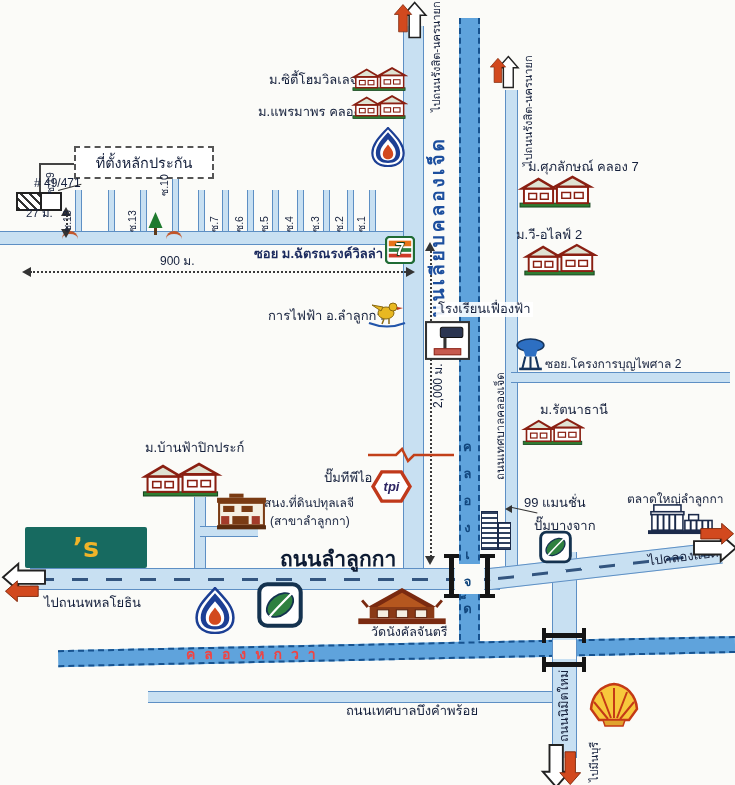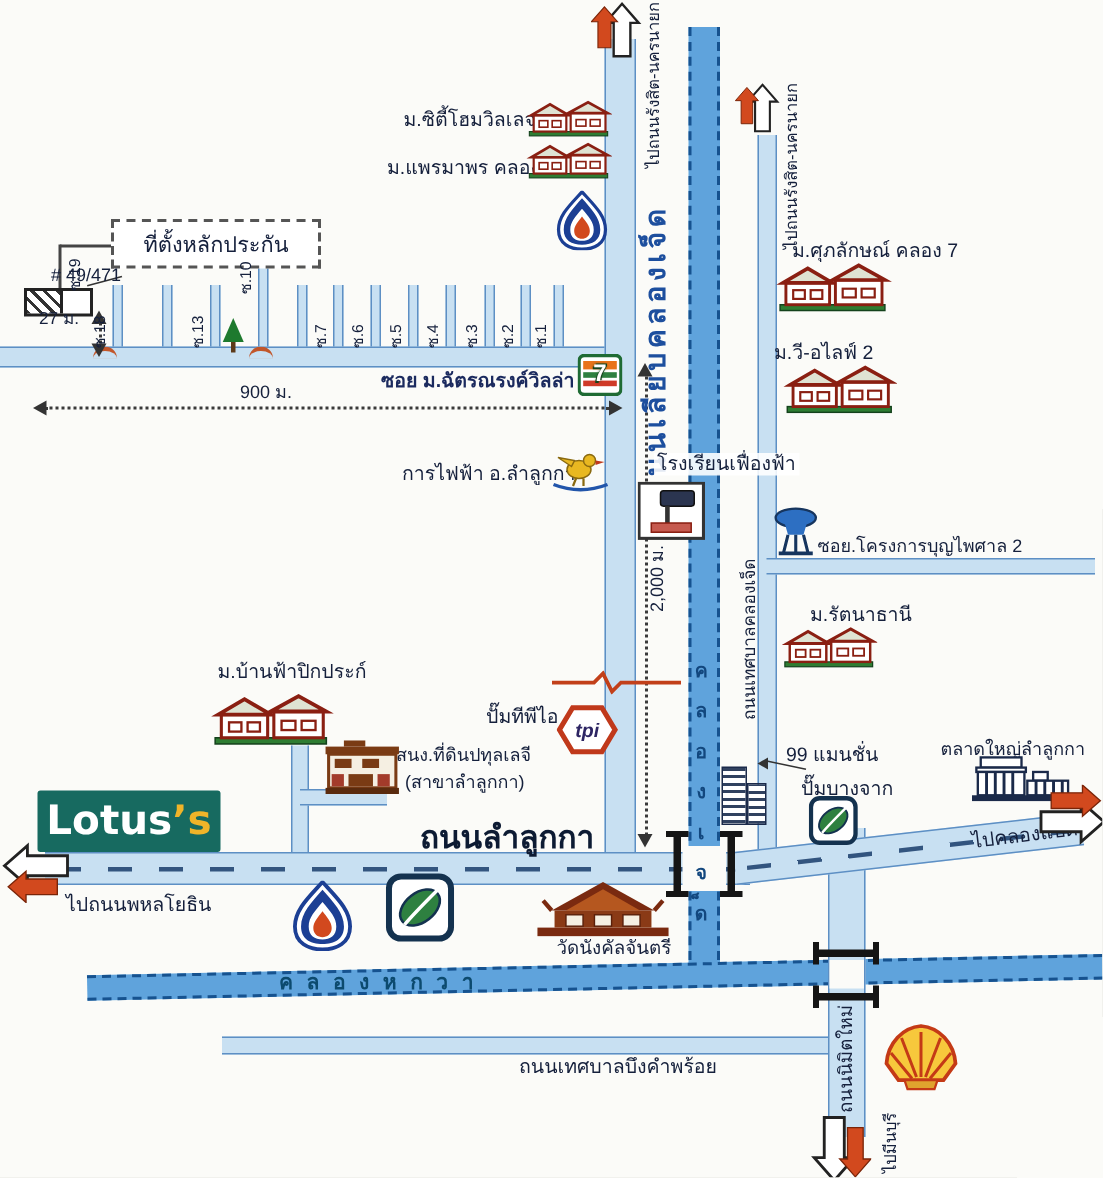--- a/index.html
+++ b/index.html
@@ -257,21 +257,21 @@
   <div class="lab" style="left:264px;top:497px;font-size:12px;">สนง.ที่ดินปทุลเลจี</div>
   <div class="lab" style="left:270px;top:515px;font-size:12px;">(สาขาลำลูกกา)</div>
   <div class="lab" style="left:324px;top:471px;">ปั๊มทีพีไอ</div>
   <div class="lab" style="left:524px;top:496px;">99 แมนชั่น</div>
   <div class="lab" style="left:534px;top:519px;">ปั๊มบางจาก</div>
   <div class="lab" style="left:627px;top:493px;font-size:12px;">ตลาดใหญ่ลำลูกกา</div>
   <div class="lab b" style="left:280px;top:547px;font-size:21px;color:#0d1b33;">ถนนลำลูกกา</div>
   <div class="lab" style="left:44px;top:596px;">ไปถนนพหลโยธิน</div>
   <div class="lab" style="left:648px;top:550px;transform:rotate(-7deg);">ไปคลองแปด</div>
   <div class="lab" style="left:371px;top:625px;font-size:12.5px;">วัดนังคัลจันตรี</div>
-  <div class="lab b" style="left:186px;top:646px;font-size:14px;letter-spacing:9px;color:#0c4a6e;">คลองหกวา</div>
+  <div class="lab b" style="left:186px;top:646px;font-size:14px;letter-spacing:9px;color:#ef4444;">คลองหกวา</div>
   <div class="lab" style="left:346px;top:704px;">ถนนเทศบาลบึงคำพร้อย</div>
   <div class="lab rot" style="left:557px;top:742px;font-size:12.5px;">ถนนนิมิตใหม่</div>
   <div class="lab rot sm" style="left:588px;top:782px;font-size:11px;">ไปมีนบุรี</div>
 
   <div class="icon" style="left:147px;top:212px;width:17px;height:24px;">
       <svg>
         <use href="#i-tree"></use>
       </svg>
     </div>
   <div class="bump" style="left:62px;top:231px;"></div>
@@ -407,17 +407,16 @@
         <use href="#i-arrow"></use>
       </svg>
     </div>
   <div class="icon" style="left:539px;top:743px;width:42px;height:46px;z-index:11;transform:rotate(180deg);">
       <svg>
         <use href="#i-arrow"></use>
       </svg>
     </div>
 
   <div class="lotusbox" style="left:25px;top:527px;width:122px;height:41px;">
-    <span>Lotus</span>
       <span class="ys">’s</span>
   </div>
 
 </div>
 
 </body></html>

